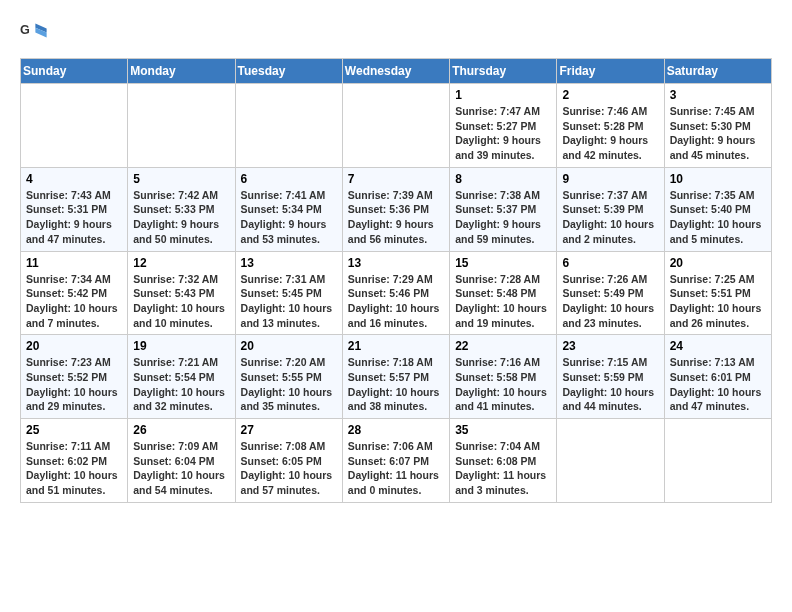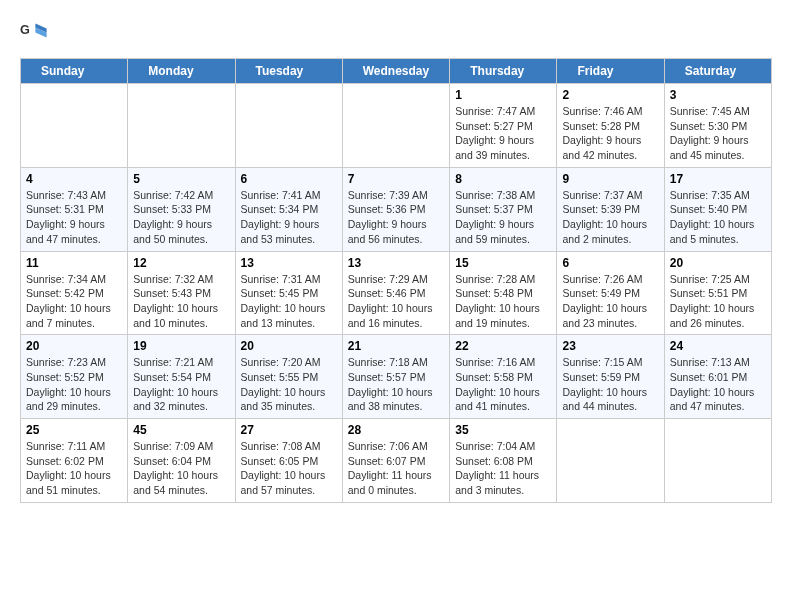--- a/index.html
+++ b/index.html
@@ -48,41 +48,42 @@
     }
     table {
       width: 100%;
       border-collapse: collapse;
       font-size: 11px;
     }
     thead tr th {
       background-color: #3a7abf;
       color: #fff;
       text-align: left;
-      padding: 5px 20px;
+      padding: 5px 2px;
       font-size: 12px;
       border: 1px solid #ccc;
     }
     td {
       border: 1px solid #ccc;
       vertical-align: top;
       padding: 4px 5px;
       width: calc(100% / 7);
       min-height: 80px;
     }
     .day-number {
       font-weight: bold;
       font-size: 12px;
       margin-bottom: 2px;
       display: block;
     }
     .day-info {
       font-size: 10.5px;
       color: #333;
       line-height: 1.4;
+      font-weight: bold;
     }
     .empty-cell {
       background: #f9f9f9;
     }
     tr:nth-child(even) td { background: #f5f9ff; }
     tr:nth-child(odd) td { background: #fff; }
     thead tr th:first-child { border-radius: 0; }
   </style>
 </head>
 <body>
@@ -155,21 +156,21 @@
         </td>
         <td>
           <span class="day-number">8</span>
           <div class="day-info">Sunrise: 7:38 AM<br>Sunset: 5:37 PM<br>Daylight: 9 hours<br>and 59 minutes.</div>
         </td>
         <td>
           <span class="day-number">9</span>
           <div class="day-info">Sunrise: 7:37 AM<br>Sunset: 5:39 PM<br>Daylight: 10 hours<br>and 2 minutes.</div>
         </td>
         <td>
-          <span class="day-number">17</span>
+          <span class="day-number">10</span>
           <div class="day-info">Sunrise: 7:35 AM<br>Sunset: 5:40 PM<br>Daylight: 10 hours<br>and 5 minutes.</div>
         </td>
       </tr>
       <tr>
         <td>
           <span class="day-number">11</span>
           <div class="day-info">Sunrise: 7:34 AM<br>Sunset: 5:42 PM<br>Daylight: 10 hours<br>and 7 minutes.</div>
         </td>
         <td>
           <span class="day-number">12</span>
@@ -225,21 +226,21 @@
           <span class="day-number">24</span>
           <div class="day-info">Sunrise: 7:13 AM<br>Sunset: 6:01 PM<br>Daylight: 10 hours<br>and 47 minutes.</div>
         </td>
       </tr>
       <tr>
         <td>
           <span class="day-number">25</span>
           <div class="day-info">Sunrise: 7:11 AM<br>Sunset: 6:02 PM<br>Daylight: 10 hours<br>and 51 minutes.</div>
         </td>
         <td>
-          <span class="day-number">45</span>
+          <span class="day-number">26</span>
           <div class="day-info">Sunrise: 7:09 AM<br>Sunset: 6:04 PM<br>Daylight: 10 hours<br>and 54 minutes.</div>
         </td>
         <td>
           <span class="day-number">27</span>
           <div class="day-info">Sunrise: 7:08 AM<br>Sunset: 6:05 PM<br>Daylight: 10 hours<br>and 57 minutes.</div>
         </td>
         <td>
           <span class="day-number">28</span>
           <div class="day-info">Sunrise: 7:06 AM<br>Sunset: 6:07 PM<br>Daylight: 11 hours<br>and 0 minutes.</div>
         </td>

